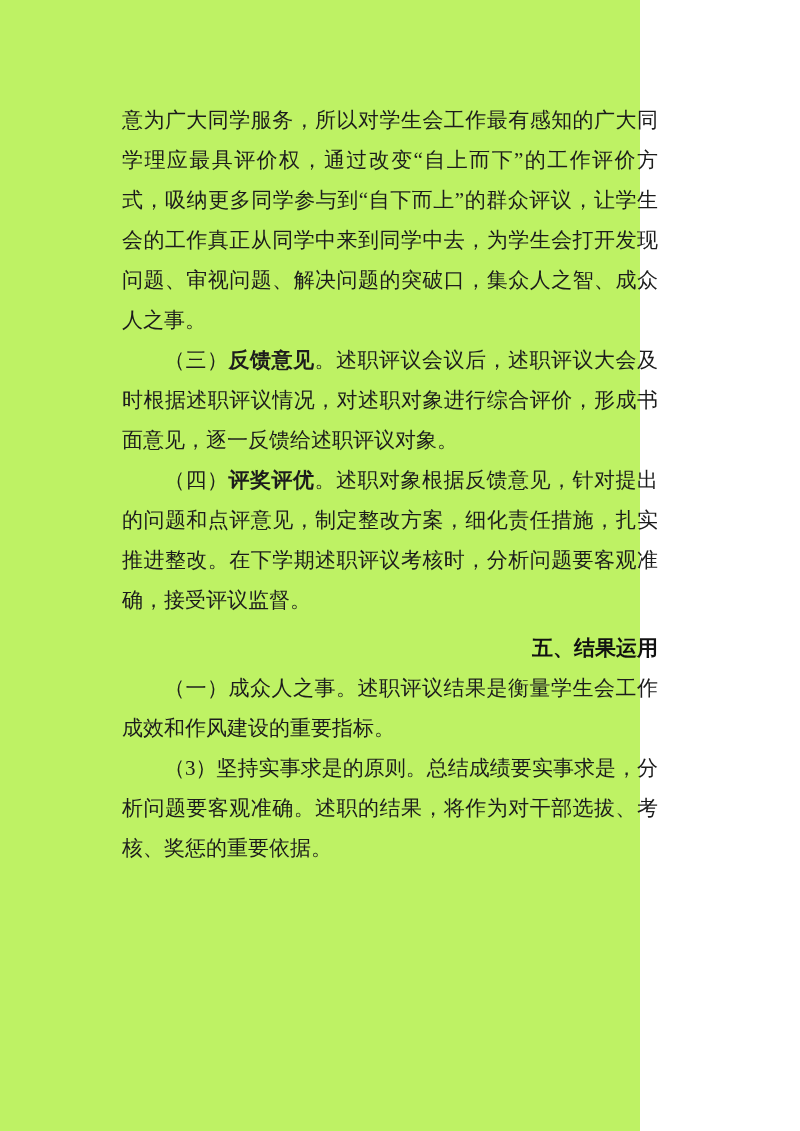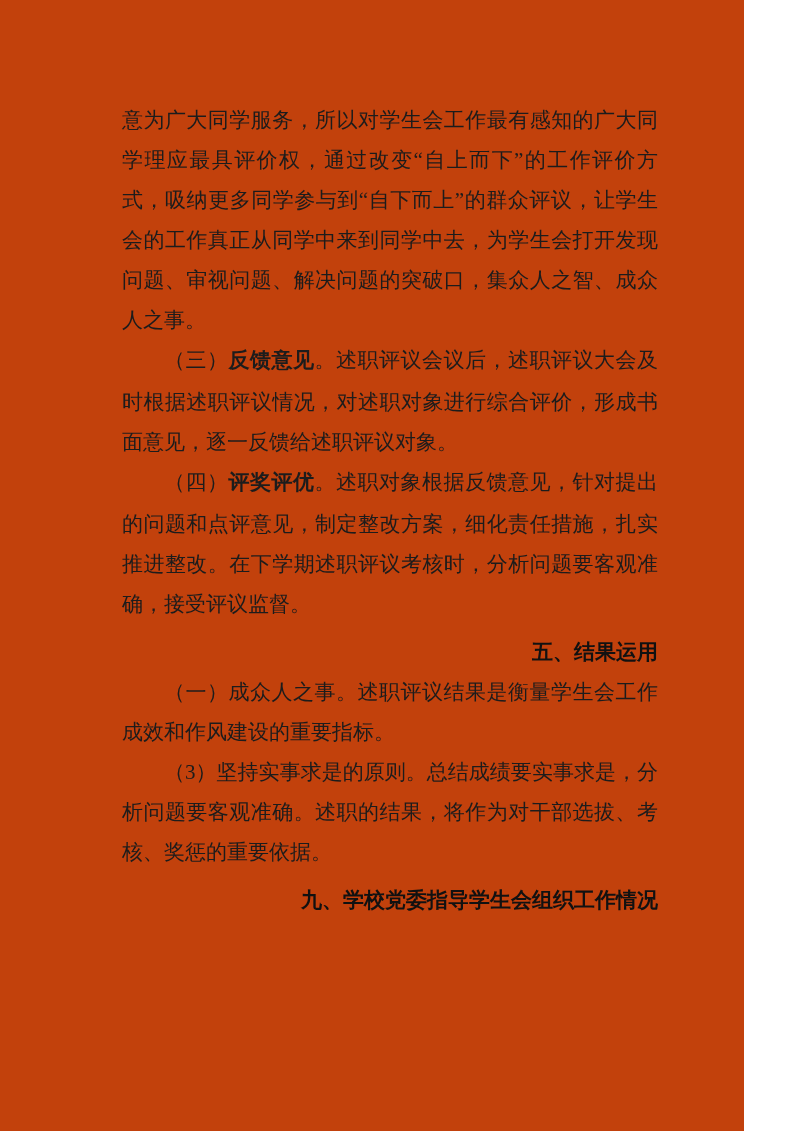--- a/index.html
+++ b/index.html
@@ -4,39 +4,39 @@
 <style>
   html, body { margin: 0; padding: 0; }
   body {
     width: 800px; height: 1131px;
     background: #ffffff;
     font-family: "Liberation Serif", "DejaVu Serif", serif;
     overflow: hidden;
   }
   .page {
     position: relative;
-    width: 744px; height: 1131px;
-    background: #c2410c;
+    width: 640px; height: 1131px;
+    background: #bef264;
   }
   .content {
     position: absolute;
     left: 122px; top: 100px;
     width: 536px;
     color: #1c1c1c;
     font-size: 21px;
     line-height: 40px;
     text-align: justify;
     text-justify: inter-character;
   }
   .content p {
     margin: 0;
     text-indent: 2em;
   }
   .content p.noindent { text-indent: 0; }
-  .b { font-weight: bold; font-family: Liberation Mono, monospace; }
+  .b { font-weight: bold; }
   .content h2 {
     margin: 8px 0 0 0;
     font-family: "Liberation Sans", "DejaVu Sans", sans-serif;
     font-weight: bold;
     font-size: 21px;
     line-height: 40px;
     text-indent: 2em;
     text-align: right;
     color: #111111;
   }
@@ -53,16 +53,15 @@
 
     <p><span>（四）</span><span class="b">评奖评优</span><span>。述职对象根据反馈意见，针对提出的问题和点评意见，制定整改方案，细化责任措施，扎实推进整改。在下学期述职评议考核时，分析问题要客观准确，接受评议监督。</span></p>
 
     <h2>五、结果运用</h2>
 
     <p><span>（一）成众人之事。述职评议结果是衡量学生会工作成效和作风建设的重要指标。</span></p>
 
 
     <p><span>（3）坚持实事求是的原则。总结成绩要实事求是，分析问题要客观准确。述职的结果，将作为对干部选拔、考核、奖惩的重要依据。</span></p>
 
-    <h2>九、学校党委指导学生会组织工作情况</h2>
 
   </div>
 </div>
 
 </body></html>

